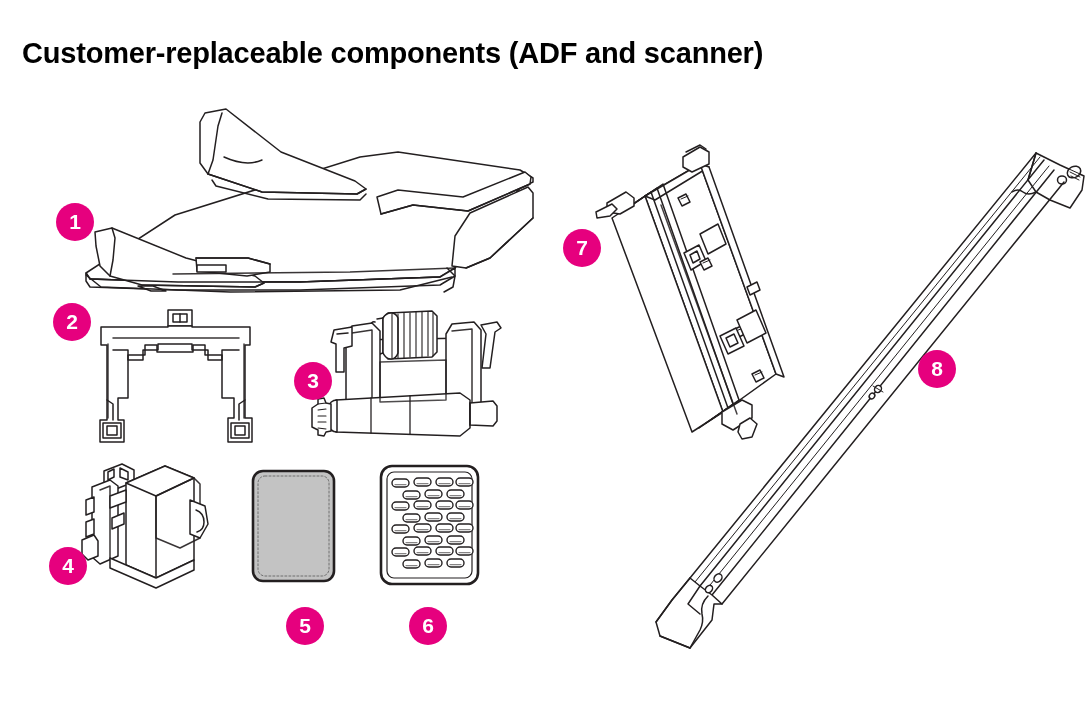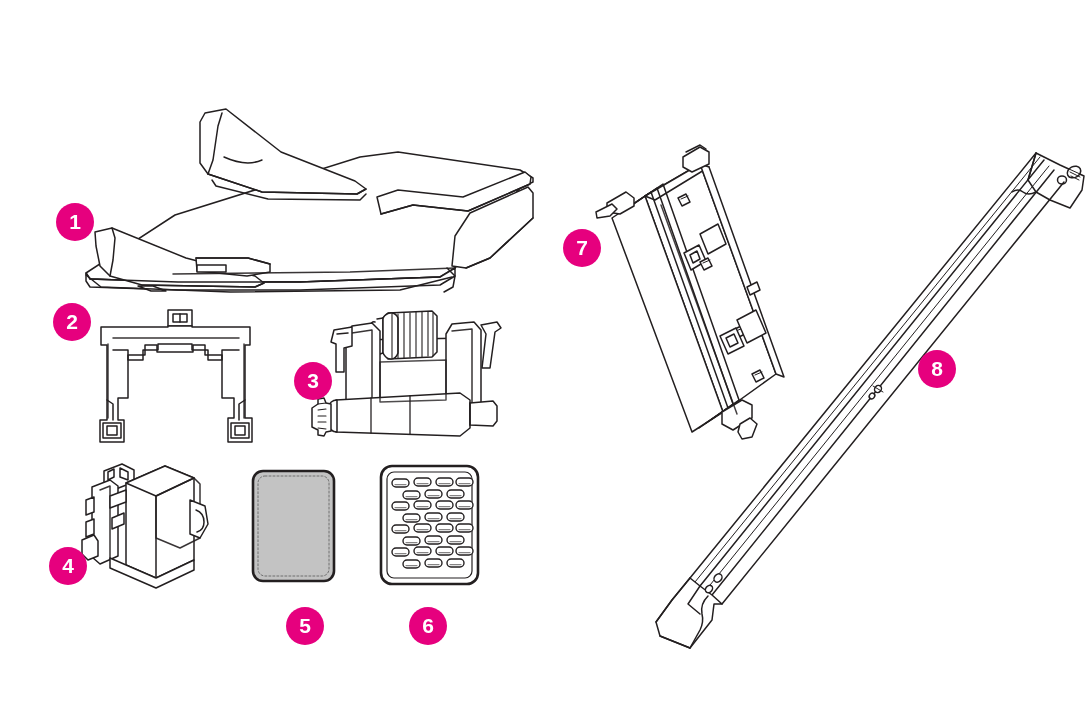--- a/index.html
+++ b/index.html
@@ -62,20 +62,21 @@
   .callout-badge span {
     display: block;
     transform: translateY(-1px);
   }
 </style>
 </head>
 <body>
 
 <div id="page">
 
+  <div id="page-title">Customer-replaceable components (ADF and scanner)</div>
 
   <div id="figure-area">
     <svg id="figure-svg" viewBox="0 0 1091 712" xmlns="http://www.w3.org/2000/svg">
       <defs>
         <g id="pill-bump">
           <rect x="0" y="0" width="17" height="8" rx="4" ry="4" fill="#ffffff" stroke="#231f20" stroke-width="1.4"></rect>
           <path d="M3 5.6 L14 5.6" stroke="#231f20" stroke-width="1.1" fill="none" opacity="0.55"></path>
         </g>
       </defs>
 

